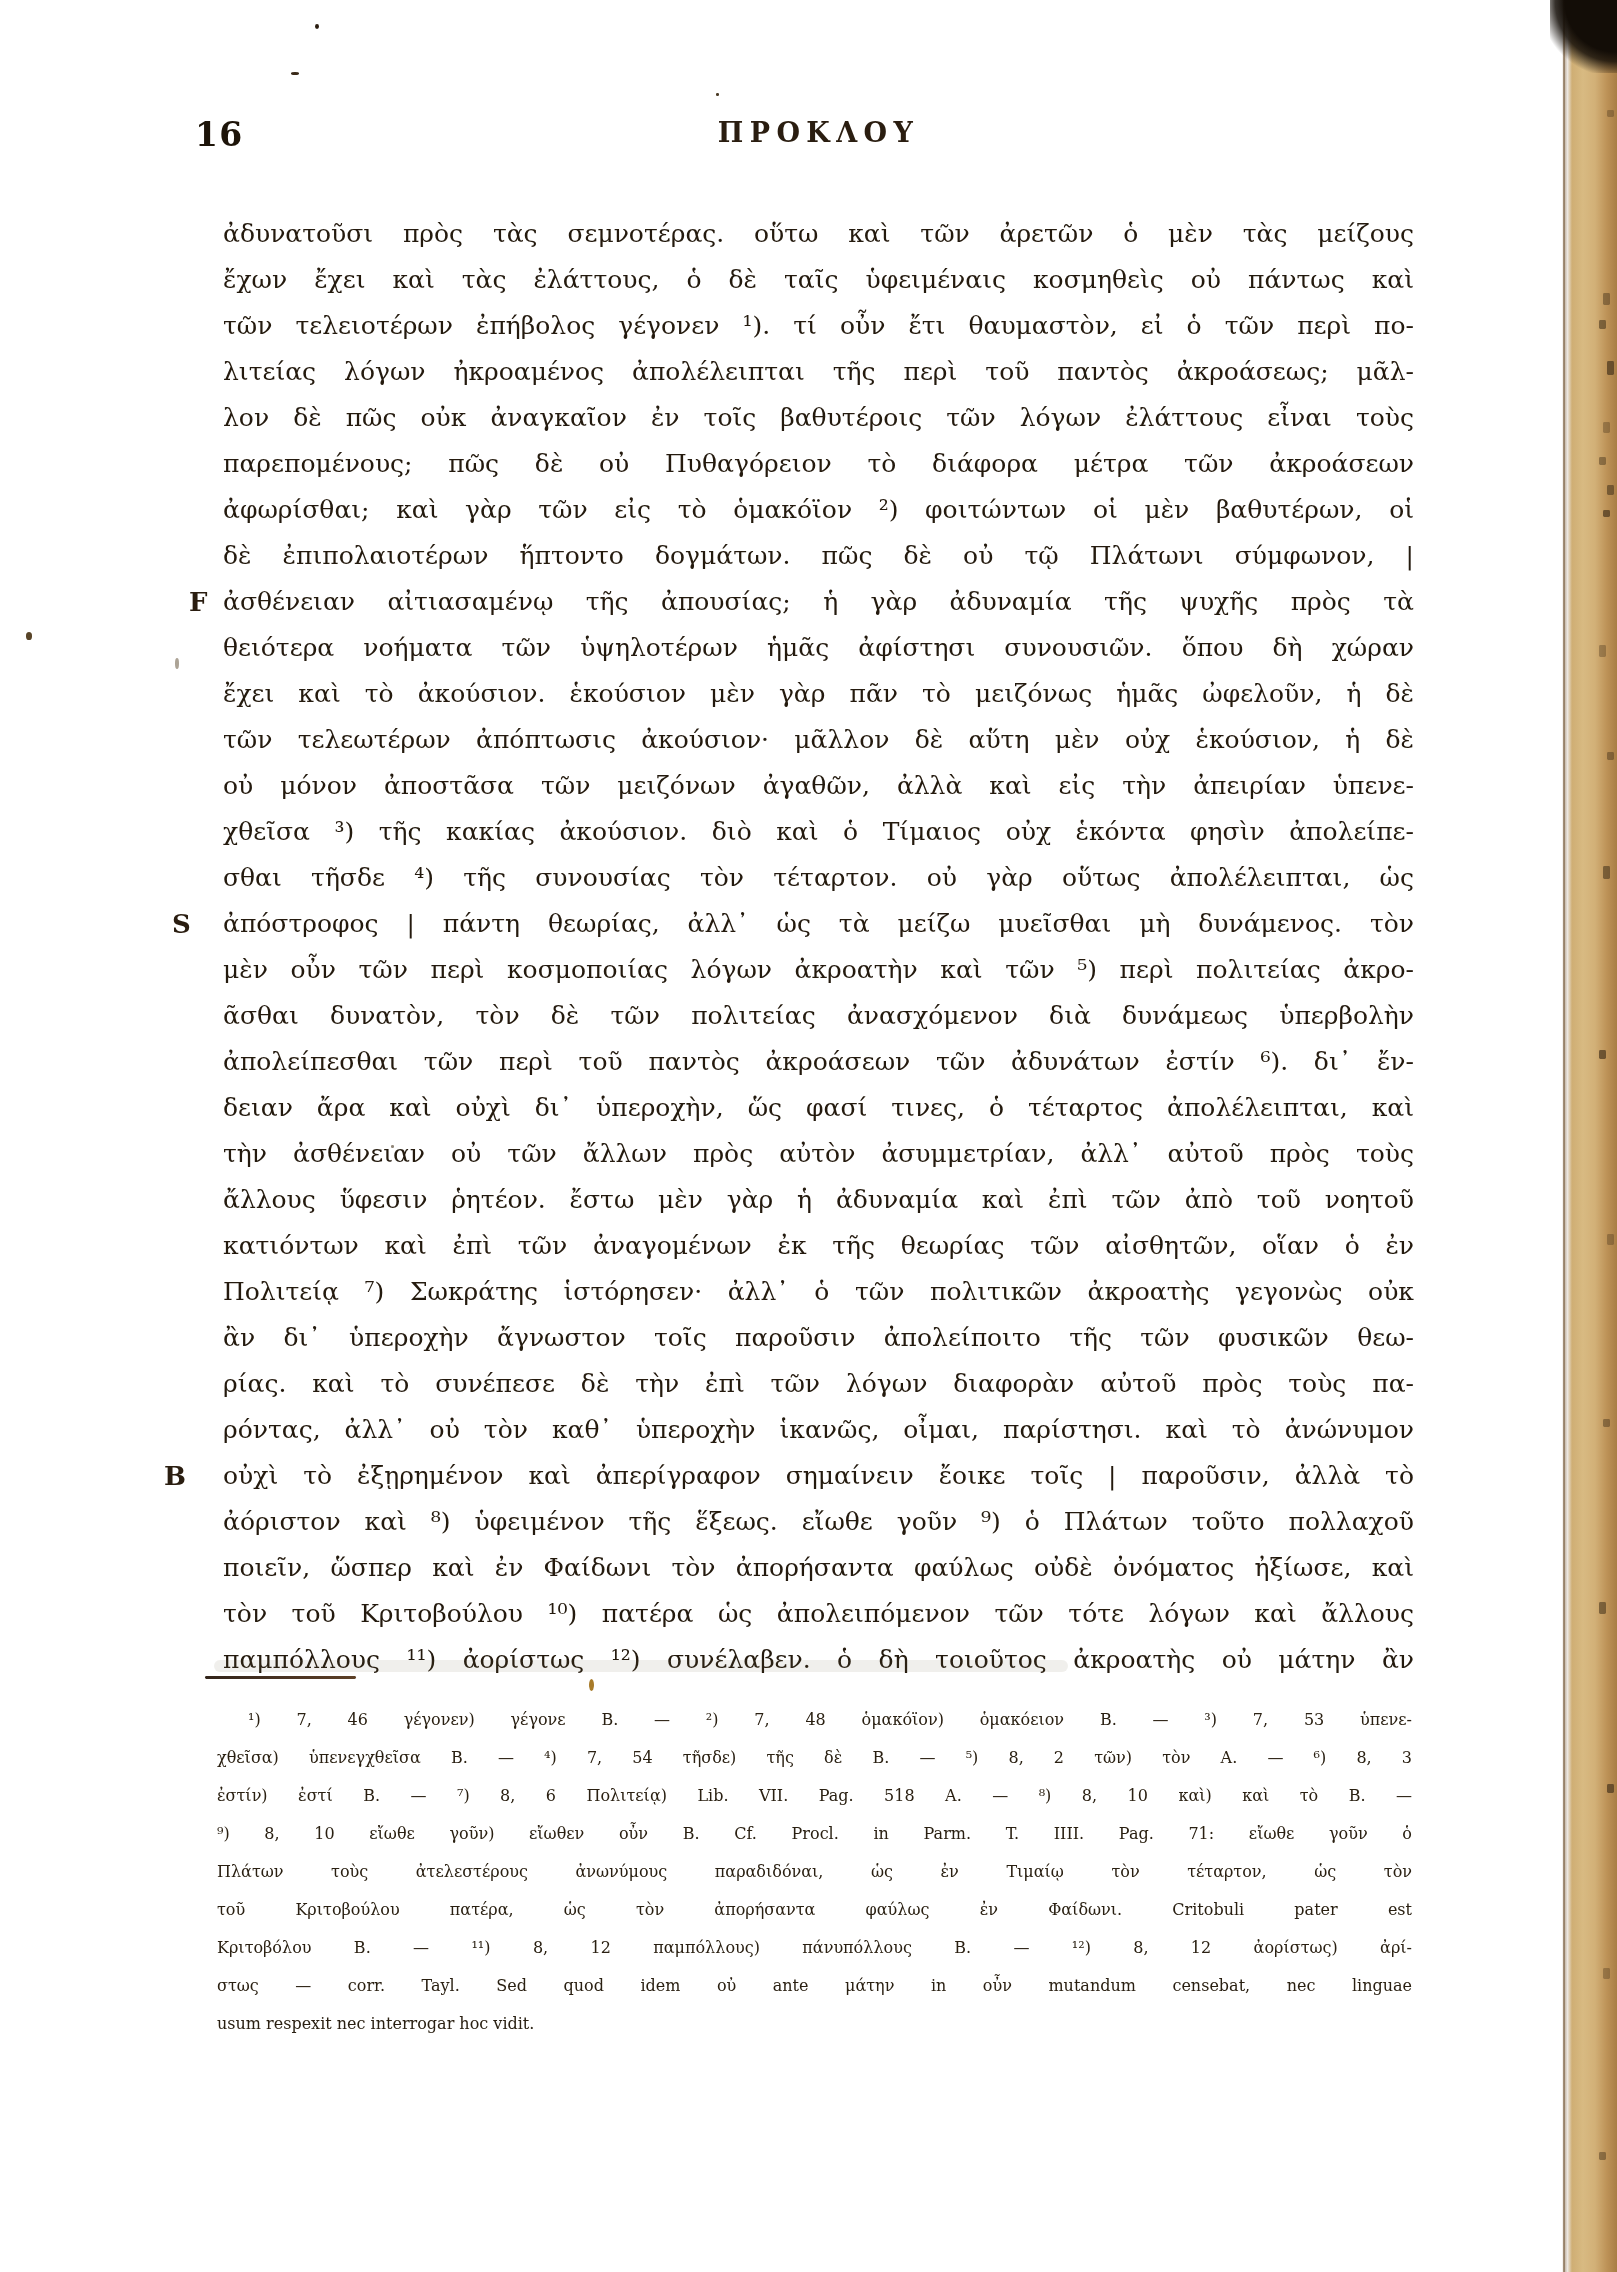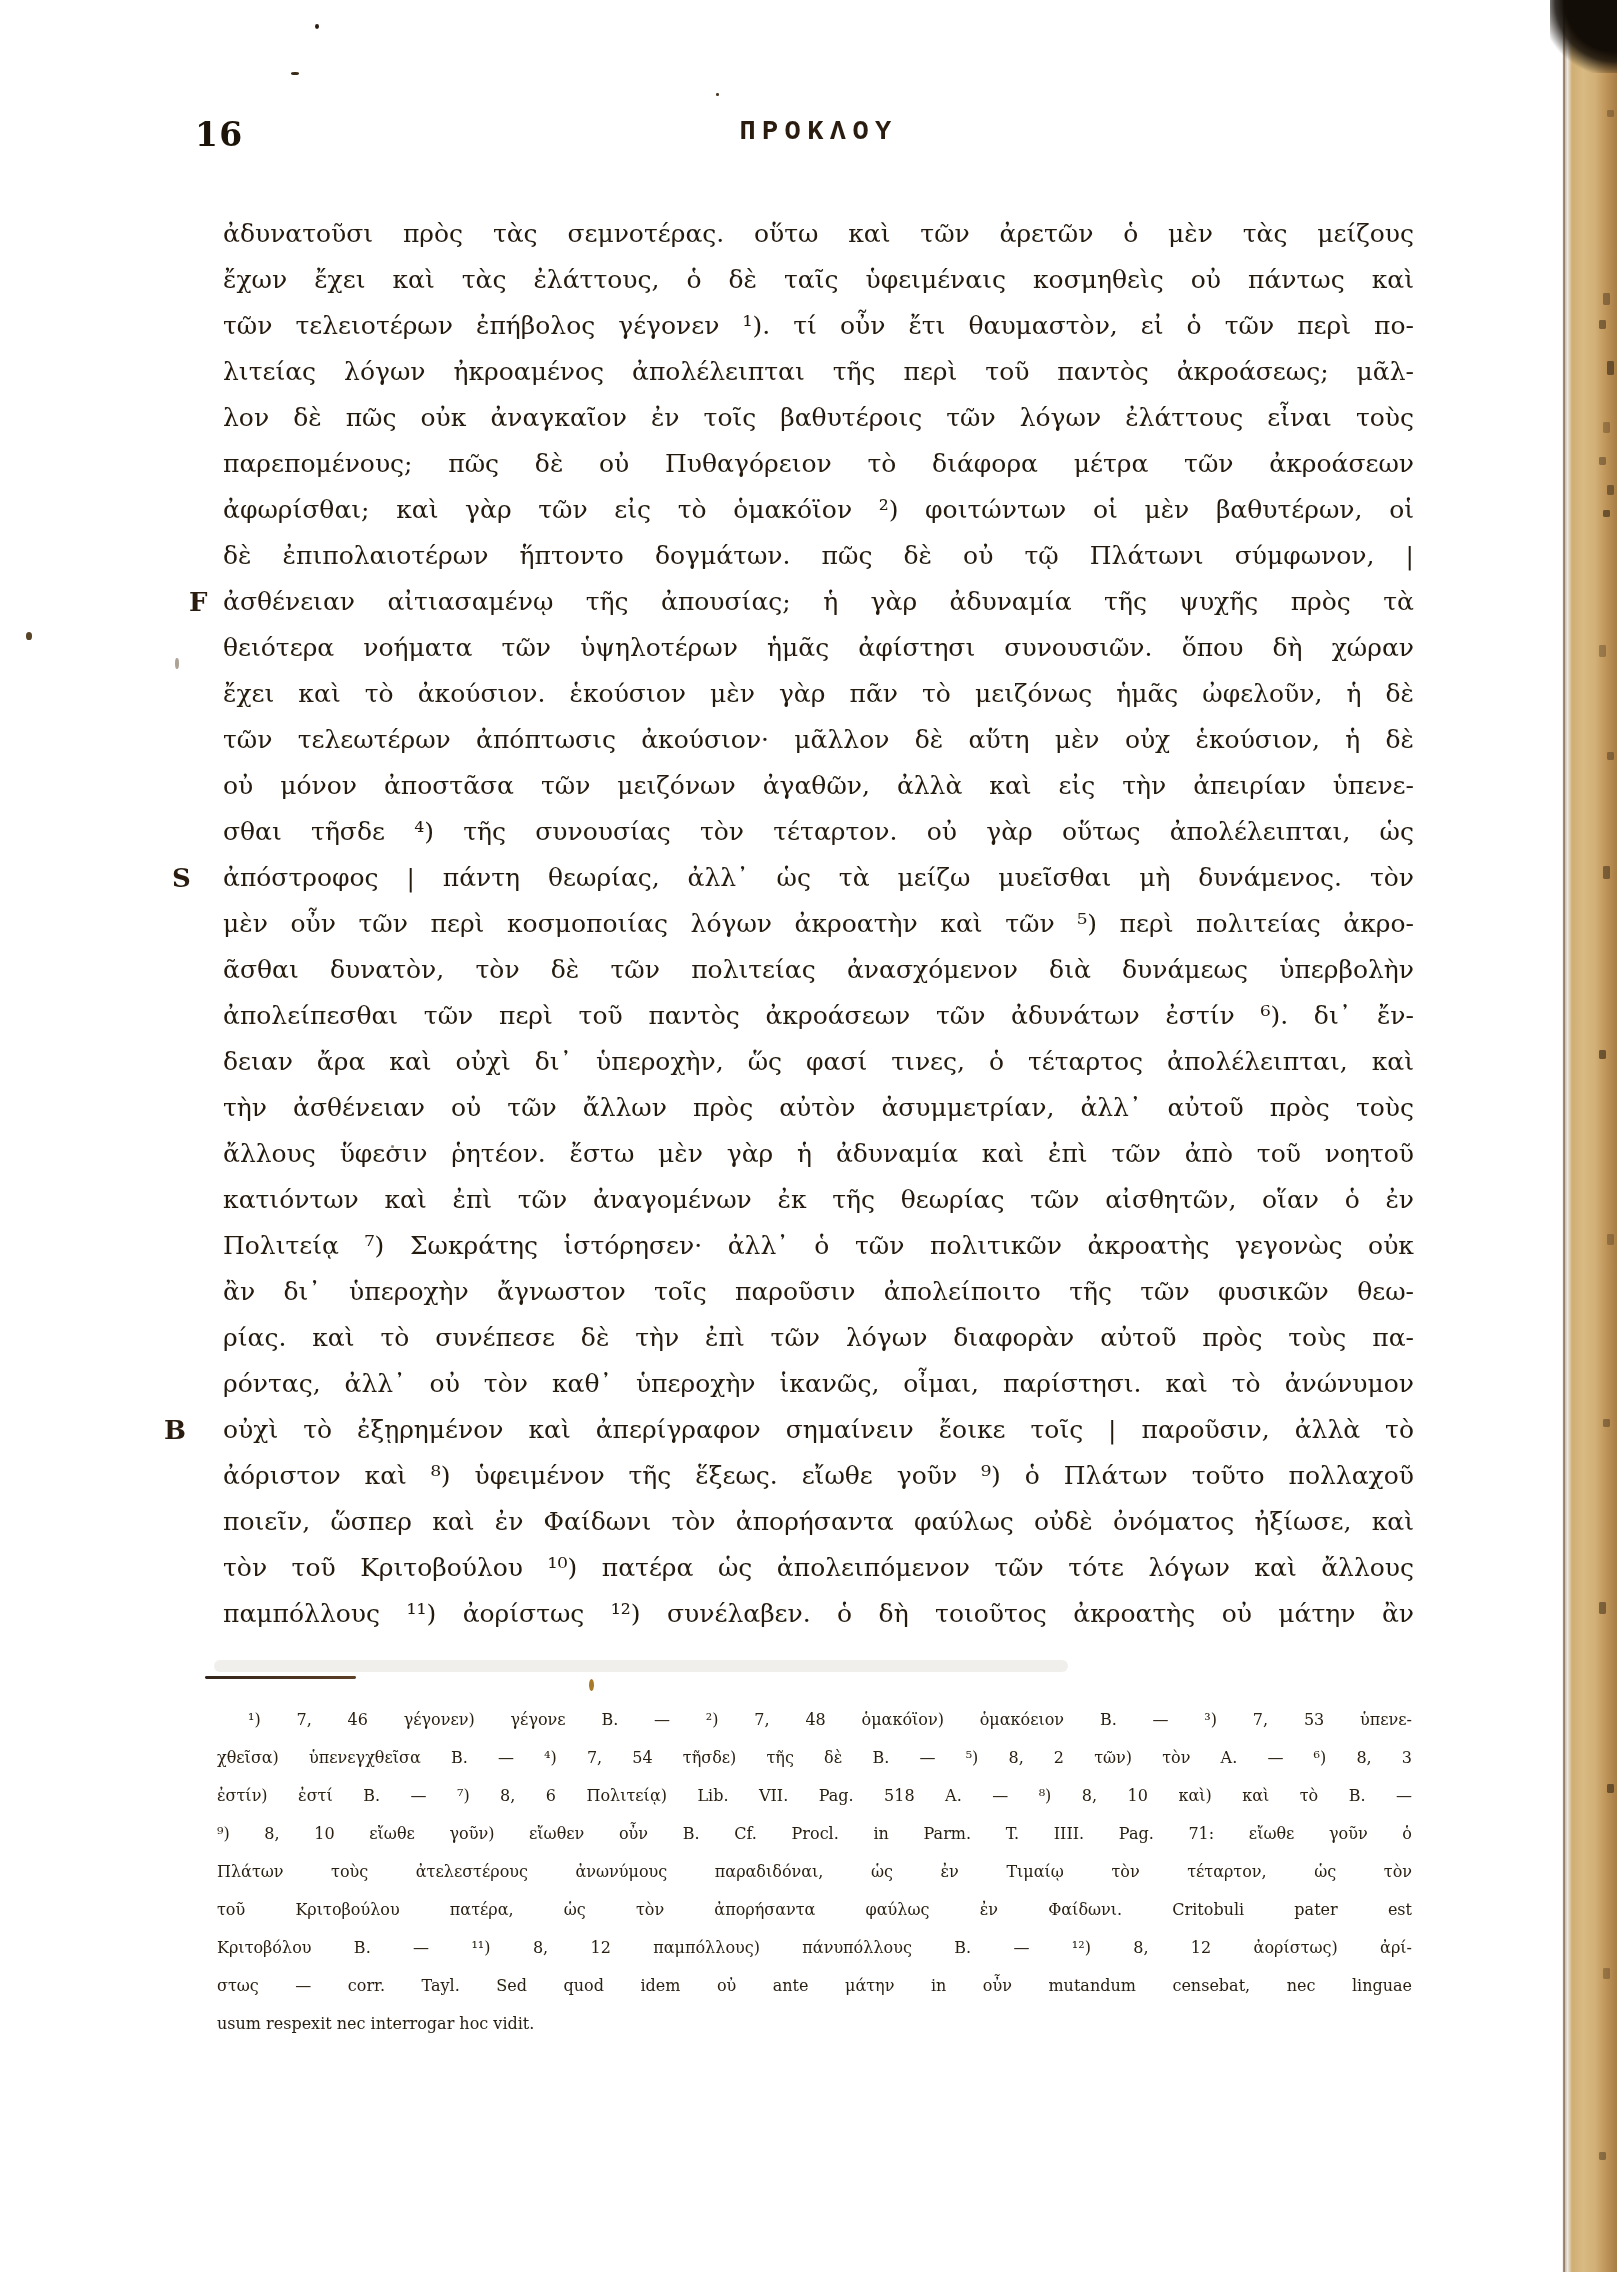--- a/index.html
+++ b/index.html
@@ -14,21 +14,21 @@
     font-family:"DejaVu Serif","DejaVu Sans",serif;
     color:#241a0e;
   }
   
   .pagenum {
     position:absolute; left:195px; top:115px;
     font-size:33px; font-weight:bold; letter-spacing:1.4px; color:#1d1409;
   }
   .runtitle {
     position:absolute; left:223px; top:117px; width:1191px;
-    text-align:center; font-size:27px; font-weight:bold; letter-spacing:6.4px; color:#2a1d10;font-family:Liberation Mono, monospace;
+    text-align:center; font-size:27px; font-weight:bold; letter-spacing:6.4px; color:#2a1d10;
   }
   
   .main-text {
     position:absolute; left:223px; top:211px; width:1191px;
     font-size:25px; line-height:46px;
   }
   .main-text .line {
     position:relative; height:46px; overflow:visible;
     text-align:justify; text-align-last:justify;
   }
@@ -92,20 +92,21 @@
       <div class="line">λιτείας λόγων ἠκροαμένος ἀπολέλειπται τῆς περὶ τοῦ παντὸς ἀκροάσεως; μᾶλ-</div>
       <div class="line">λον δὲ πῶς οὐκ ἀναγκαῖον ἐν τοῖς βαθυτέροις τῶν λόγων ἐλάττους εἶναι τοὺς</div>
       <div class="line">παρεπομένους; πῶς δὲ οὐ Πυθαγόρειον τὸ διάφορα μέτρα τῶν ἀκροάσεων</div>
       <div class="line">ἀφωρίσθαι; καὶ γὰρ τῶν εἰς τὸ ὁμακόϊον ²) φοιτώντων οἱ μὲν βαθυτέρων, οἱ</div>
       <div class="line">δὲ ἐπιπολαιοτέρων ἥπτοντο δογμάτων. πῶς δὲ οὐ τῷ Πλάτωνι σύμφωνον, |</div>
       <div class="line">ἀσθένειαν αἰτιασαμένῳ τῆς ἀπουσίας; ἡ γὰρ ἀδυναμία τῆς ψυχῆς πρὸς τὰ<span class="margin-letter margin-F">F</span></div>
       <div class="line">θειότερα νοήματα τῶν ὑψηλοτέρων ἡμᾶς ἀφίστησι συνουσιῶν. ὅπου δὴ χώραν</div>
       <div class="line">ἔχει καὶ τὸ ἀκούσιον. ἑκούσιον μὲν γὰρ πᾶν τὸ μειζόνως ἡμᾶς ὠφελοῦν, ἡ δὲ</div>
       <div class="line">τῶν τελεωτέρων ἀπόπτωσις ἀκούσιον· μᾶλλον δὲ αὕτη μὲν οὐχ ἑκούσιον, ἡ δὲ</div>
       <div class="line">οὐ μόνον ἀποστᾶσα τῶν μειζόνων ἀγαθῶν, ἀλλὰ καὶ εἰς τὴν ἀπειρίαν ὑπενε-</div>
+      <div class="line">χθεῖσα ³) τῆς κακίας ἀκούσιον. διὸ καὶ ὁ Τίμαιος οὐχ ἑκόντα φησὶν ἀπολείπε-</div>
       <div class="line">σθαι τῆσδε ⁴) τῆς συνουσίας τὸν τέταρτον. οὐ γὰρ οὕτως ἀπολέλειπται, ὡς</div>
       <div class="line">ἀπόστροφος | πάντη θεωρίας, ἀλλ᾽ ὡς τὰ μείζω μυεῖσθαι μὴ δυνάμενος. τὸν<span class="margin-letter margin-S">S</span></div>
       <div class="line">μὲν οὖν τῶν περὶ κοσμοποιίας λόγων ἀκροατὴν καὶ τῶν ⁵) περὶ πολιτείας ἀκρο-</div>
       <div class="line">ᾶσθαι δυνατὸν, τὸν δὲ τῶν πολιτείας ἀνασχόμενον διὰ δυνάμεως ὑπερβολὴν</div>
       <div class="line">ἀπολείπεσθαι τῶν περὶ τοῦ παντὸς ἀκροάσεων τῶν ἀδυνάτων ἐστίν ⁶). δι᾽ ἔν-</div>
       <div class="line">δειαν ἄρα καὶ οὐχὶ δι᾽ ὑπεροχὴν, ὥς φασί τινες, ὁ τέταρτος ἀπολέλειπται, καὶ</div>
       <div class="line">τὴν ἀσθένειαν οὐ τῶν ἄλλων πρὸς αὐτὸν ἀσυμμετρίαν, ἀλλ᾽ αὐτοῦ πρὸς τοὺς</div>
       <div class="line">ἄλλους ὕφεσιν ῥητέον. ἔστω μὲν γὰρ ἡ ἀδυναμία καὶ ἐπὶ τῶν ἀπὸ τοῦ νοητοῦ</div>
       <div class="line">κατιόντων καὶ ἐπὶ τῶν ἀναγομένων ἐκ τῆς θεωρίας τῶν αἰσθητῶν, οἵαν ὁ ἐν</div>
       <div class="line">Πολιτείᾳ ⁷) Σωκράτης ἱστόρησεν· ἀλλ᾽ ὁ τῶν πολιτικῶν ἀκροατὴς γεγονὼς οὐκ</div>

